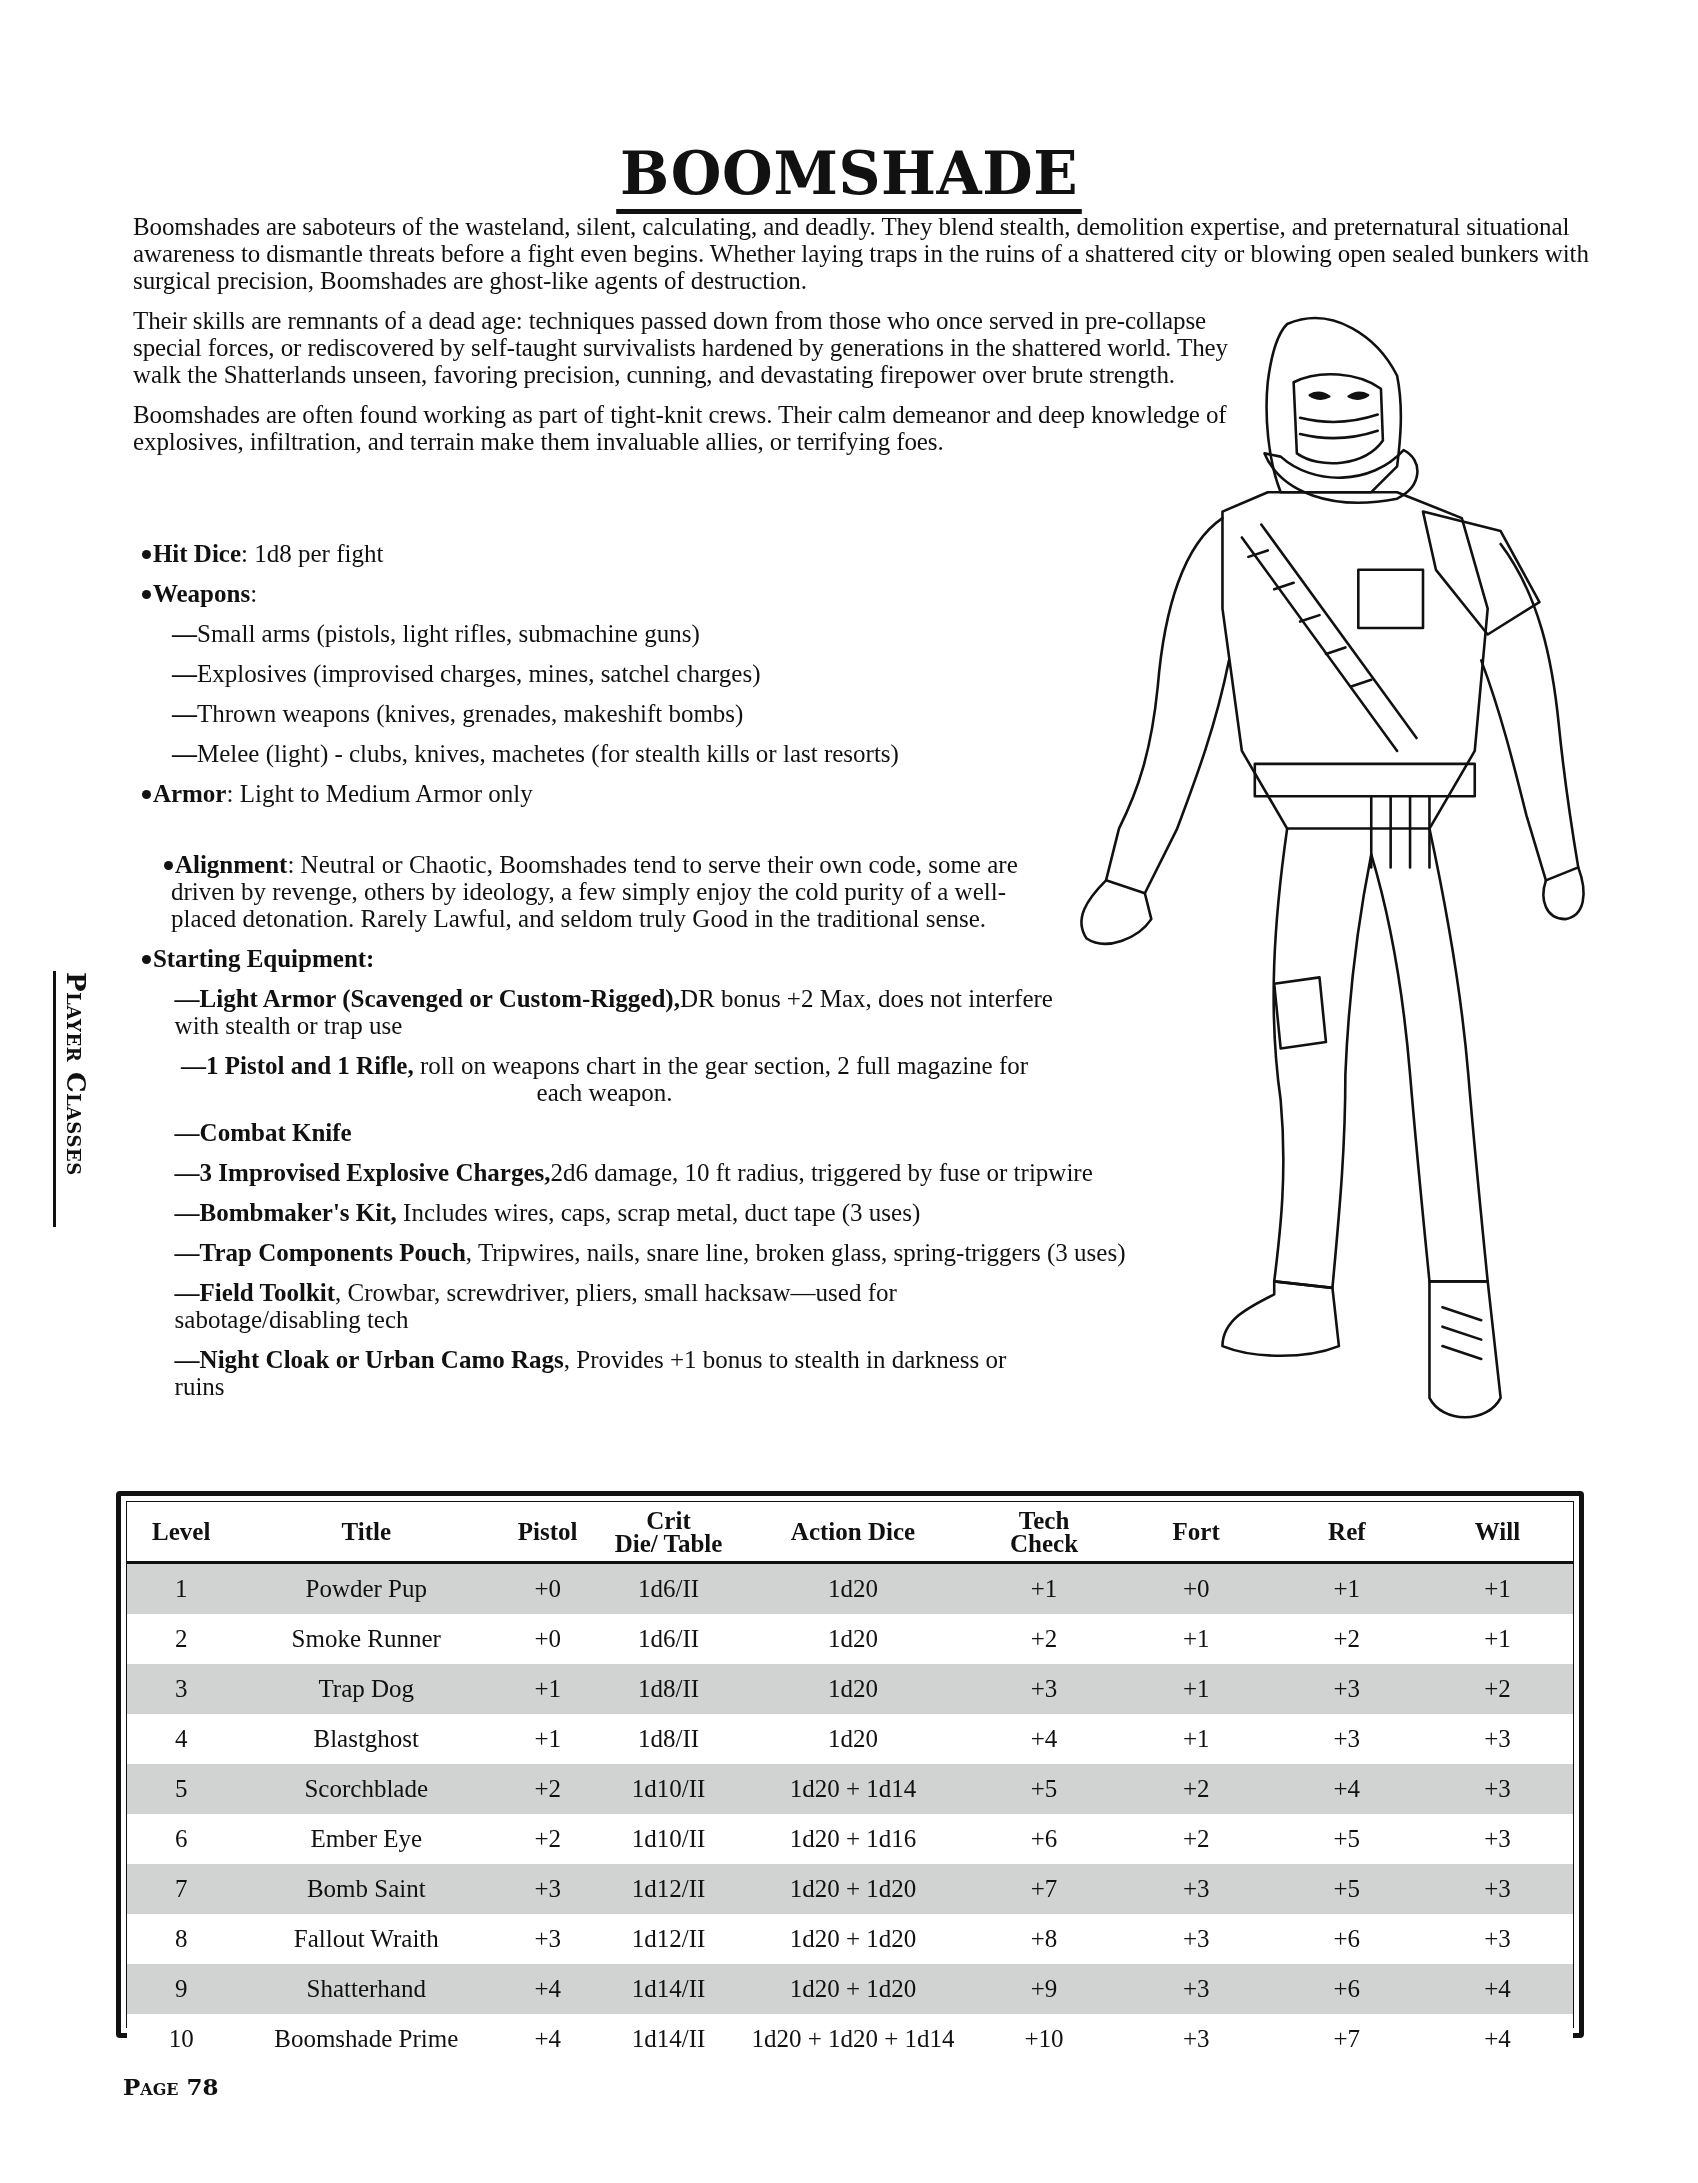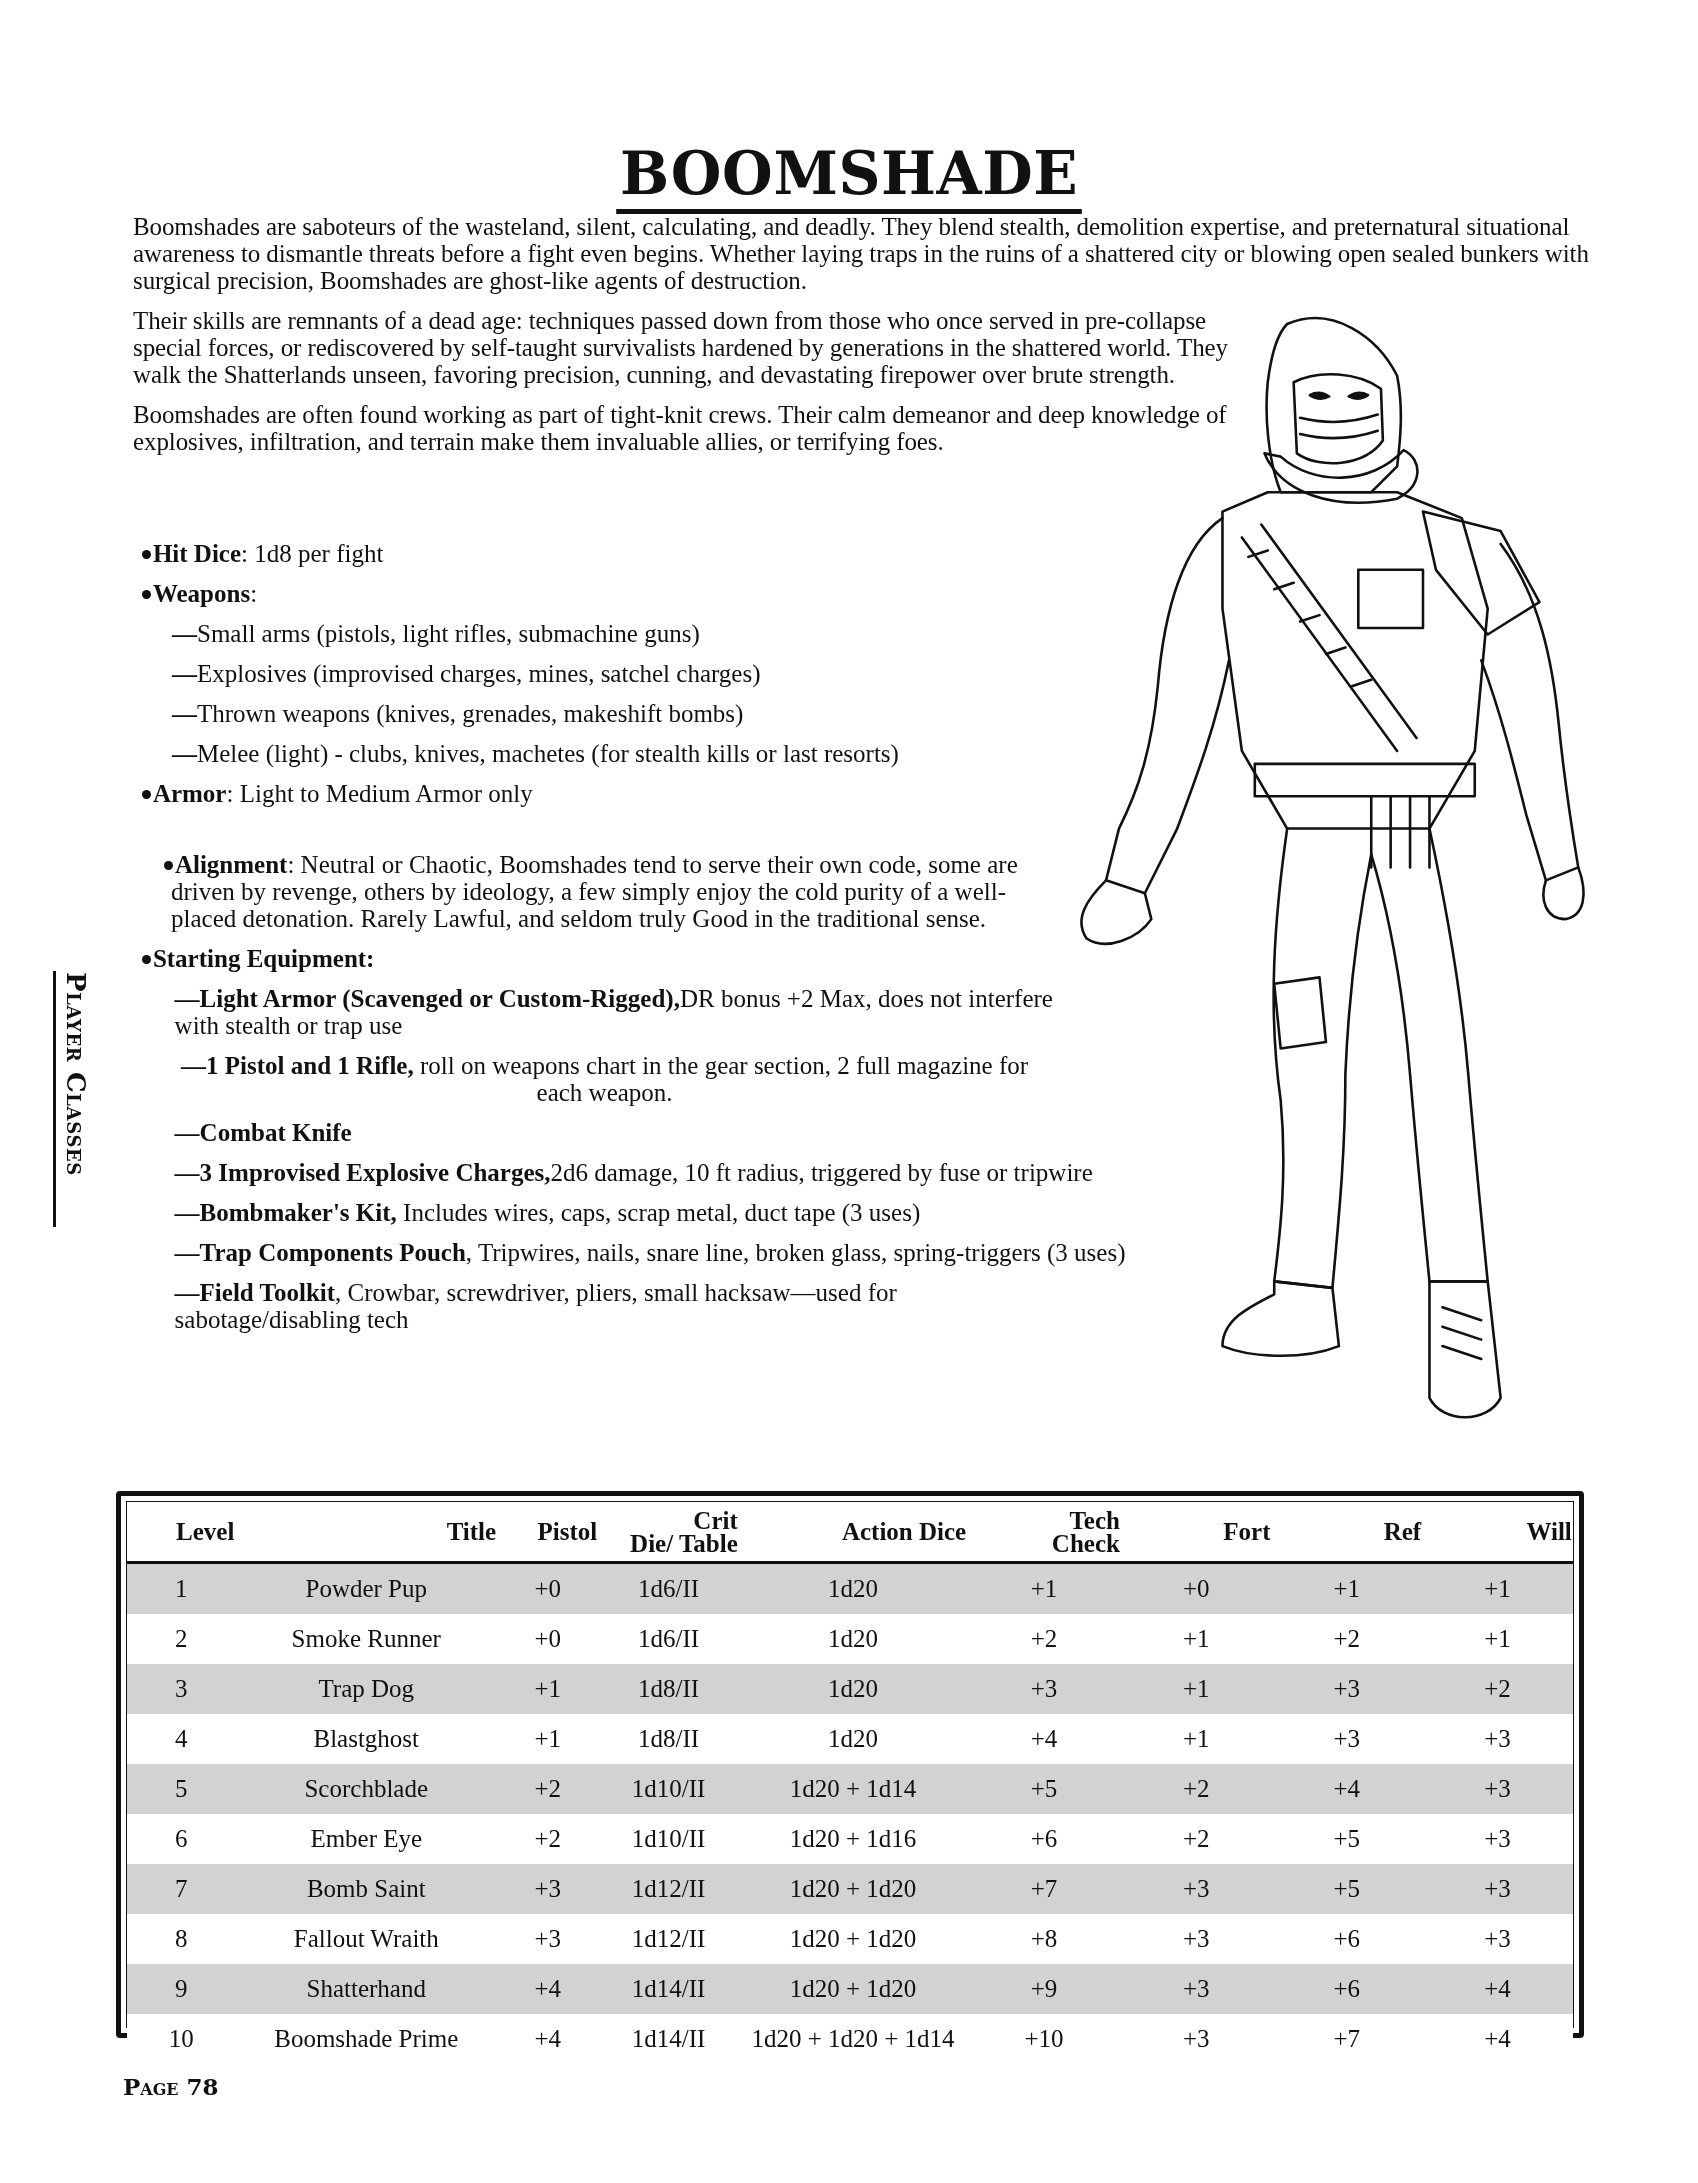--- a/index.html
+++ b/index.html
@@ -38,21 +38,21 @@
     .table-frame { position: absolute; left: 116px; top: 1491px; width: 1468px; height: 547px;
                    border: 5.8px solid #111; border-radius: 3.9px; box-sizing: border-box; }
     .table-inner { position: absolute; left: 5.2px; top: 5.2px; right: 5.2px; bottom: 5.2px;
                    border: 1.9px solid #111; box-sizing: border-box; }
     table { width: 100%; border-collapse: collapse; font-size: 25px; }
     thead th { font-weight: bold; height: 57px; vertical-align: middle; line-height: 23px;
                border-bottom: 3.9px solid #111; }
     tbody td { height: 48px; text-align: center; vertical-align: middle; }
     tbody tr:nth-child(odd) td { background: #d0d3d2; }
     tbody tr:nth-child(even) td { background: #ffffff; }
-    th { text-align: right; }
+    th { text-align: center; }
 
     .page-num { position: absolute; left: 123px; top: 2073px; font-family: "DejaVu Serif", serif;
                 font-weight: bold; font-size: 23px; font-variant: small-caps; }
   </style>
 </head>
 <body>
 
 <div class="title">
   <span>BOOMSHADE</span>
 </div>
@@ -84,20 +84,21 @@
     <span class="bullet"></span><b>Starting Equipment:</b>
   </div>
   <div class="equip-block">
     <div class="equip" style="width:925px;"><b class="dash">—</b><b>Light Armor (Scavenged or Custom-Rigged),</b><span>DR bonus +2 Max, does not interfere with stealth or trap use</span></div>
     <div class="equip" style="width:860px;text-align:center;"><b class="dash">—</b><b>1 Pistol and 1 Rifle,</b><span> roll on weapons chart in the gear section, 2 full magazine for each weapon.</span></div>
     <div class="equip"><b class="dash">—</b><b>Combat Knife</b><span></span></div>
     <div class="equip" style="width:919px;"><b class="dash">—</b><b>3 Improvised Explosive Charges,</b><span>2d6 damage, 10 ft radius, triggered by fuse or tripwire</span></div>
     <div class="equip" style="width:970px;"><b class="dash">—</b><b>Bombmaker's Kit,</b><span> Includes wires, caps, scrap metal, duct tape (3 uses)</span></div>
     <div class="equip" style="width:957px;"><b class="dash">—</b><b>Trap Components Pouch</b><span>, Tripwires, nails, snare line, broken glass, spring-triggers (3 uses)</span></div>
     <div class="equip" style="width:893px;"><b class="dash">—</b><b>Field Toolkit</b><span>, Crowbar, screwdriver, pliers, small hacksaw—used for sabotage/disabling tech</span></div>
+    <div class="equip" style="width:860px;"><b class="dash">—</b><b>Night Cloak or Urban Camo Rags</b><span>, Provides +1 bonus to stealth in darkness or ruins</span></div>
   </div>
 </div>
 
 <div class="side-tab">
   <div class="rule"></div>
   <div class="txt">Player Classes</div>
 </div>
 
 <svg class="figure" viewBox="0 0 960 1850" fill="none" stroke="#111" stroke-width="4" stroke-linejoin="round" stroke-linecap="round">
 

